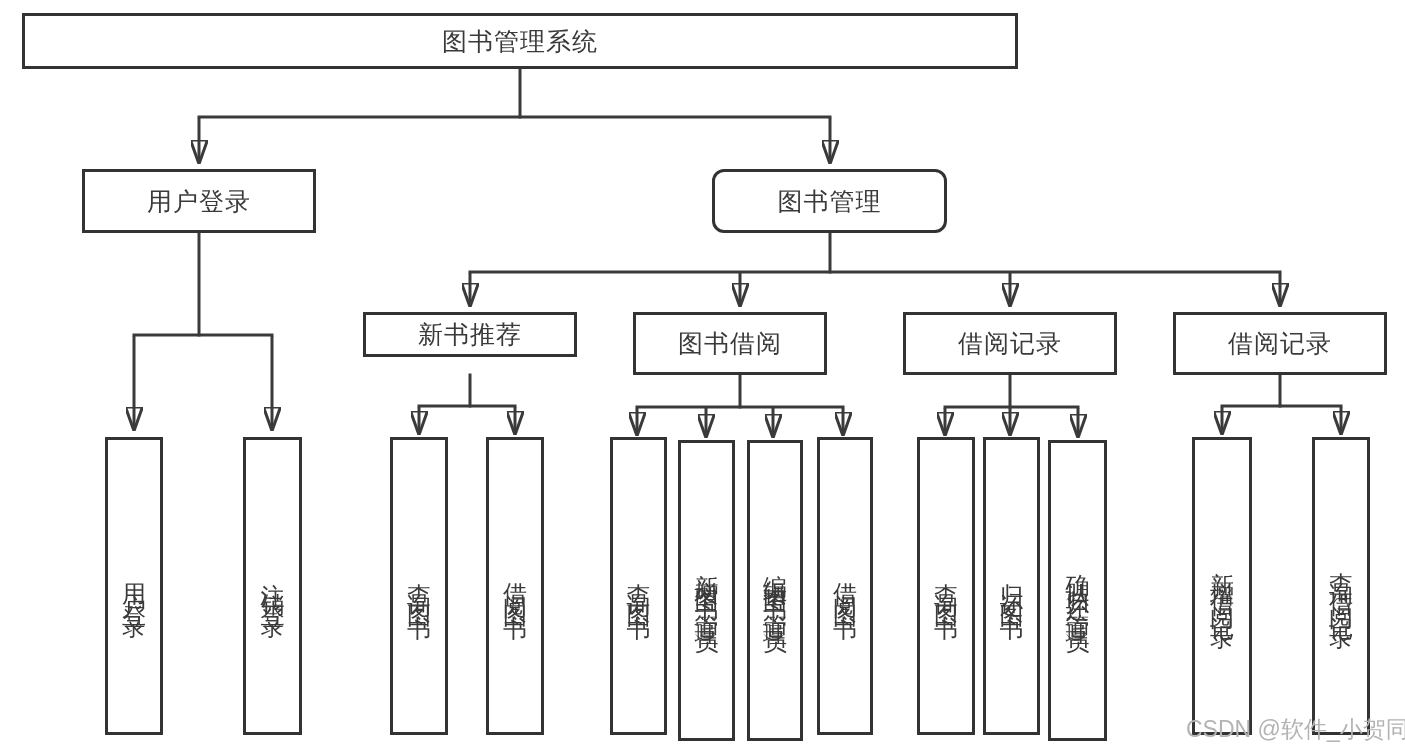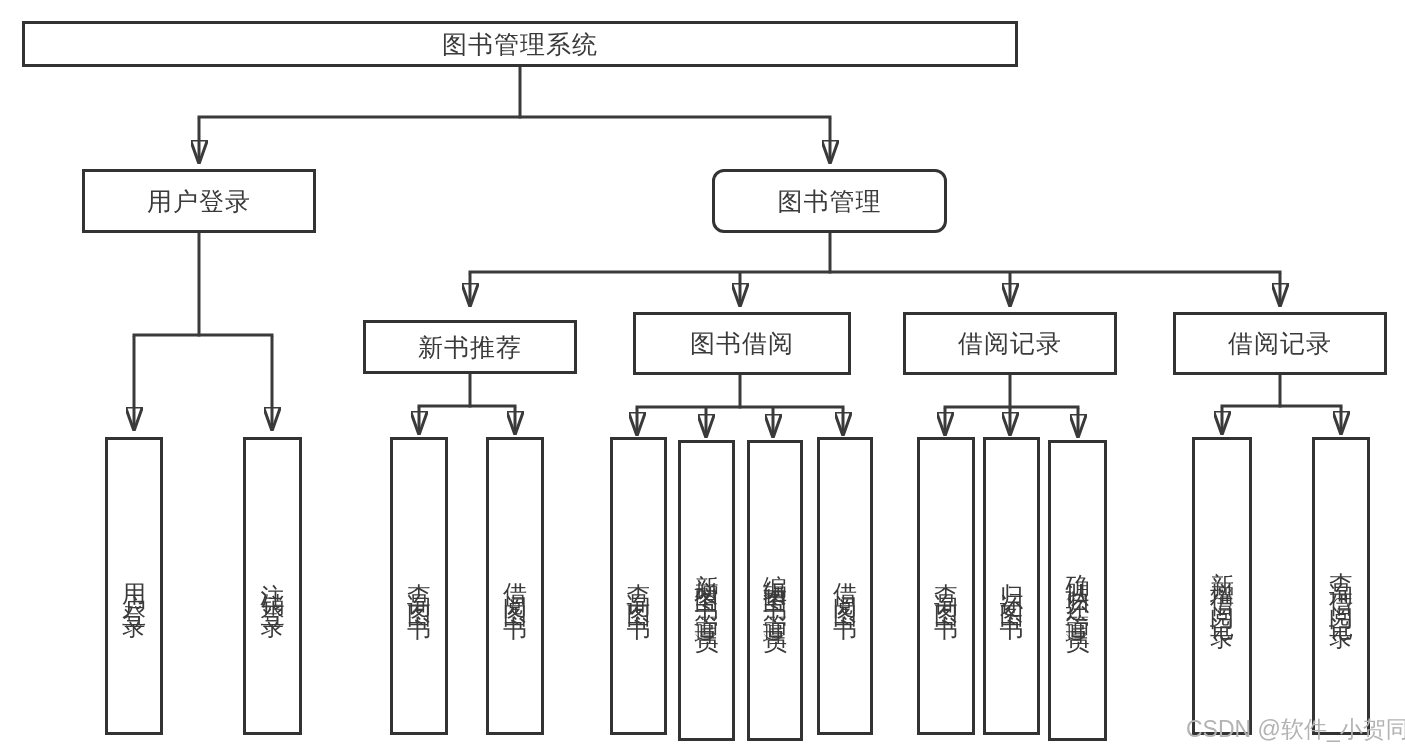--- a/index.html
+++ b/index.html
@@ -91,35 +91,35 @@
     <path class="arrow" d="M945,408 V435"></path>
     <path class="arrow" d="M1010,408 V435"></path>
     <path class="arrow" d="M1078,408 V437"></path>
 
     <path d="M1280,375 V406"></path>
     <path d="M1222,406 H1341"></path>
     <path class="arrow" d="M1222,407 V434"></path>
     <path class="arrow" d="M1341,407 V434"></path>
   </svg>
 
-  <div class="node hnode" style="left:22px;top:13px;width:996px;height:46px;margin-top:8px;">
+  <div class="node hnode" style="left:22px;top:13px;width:996px;height:56px;">
     <span class="lbl">图书管理系统</span>
   </div>
 
   <div class="node hnode" style="left:82px;top:169px;width:234px;height:64px;">
     <span class="lbl">用户登录</span>
   </div>
   <div class="node hnode" style="left:712px;top:169px;width:235px;height:64px;border-radius:12px;">
     <span class="lbl">图书管理</span>
   </div>
 
-  <div class="node hnode" style="left:363px;top:320px;width:214px;height:54px;">
+  <div class="node hnode" style="left:363px;top:312px;width:214px;height:45px;">
     <span class="lbl">新书推荐</span>
   </div>
-  <div class="node hnode" style="left:633px;top:312px;width:218px;height:63px;">
+  <div class="node hnode" style="left:633px;top:312px;width:194px;height:63px;">
     <span class="lbl">图书借阅</span>
   </div>
   <div class="node hnode" style="left:903px;top:312px;width:214px;height:63px;">
     <span class="lbl">借阅记录</span>
   </div>
   <div class="node hnode" style="left:1173px;top:312px;width:214px;height:63px;">
     <span class="lbl">借阅记录</span>
   </div>
 
   <div class="node vnode" style="left:105px;top:437px;width:58px;height:298px;">

